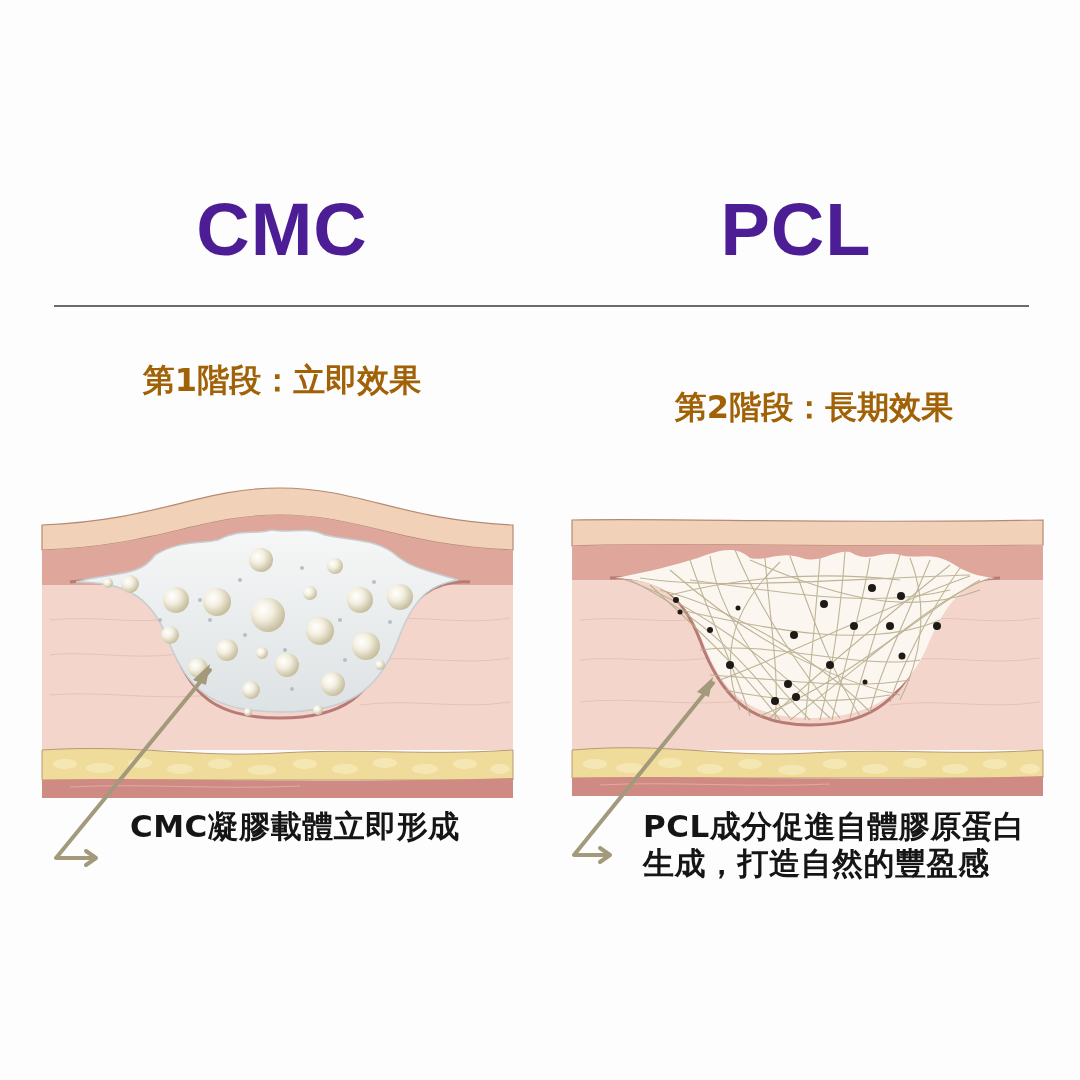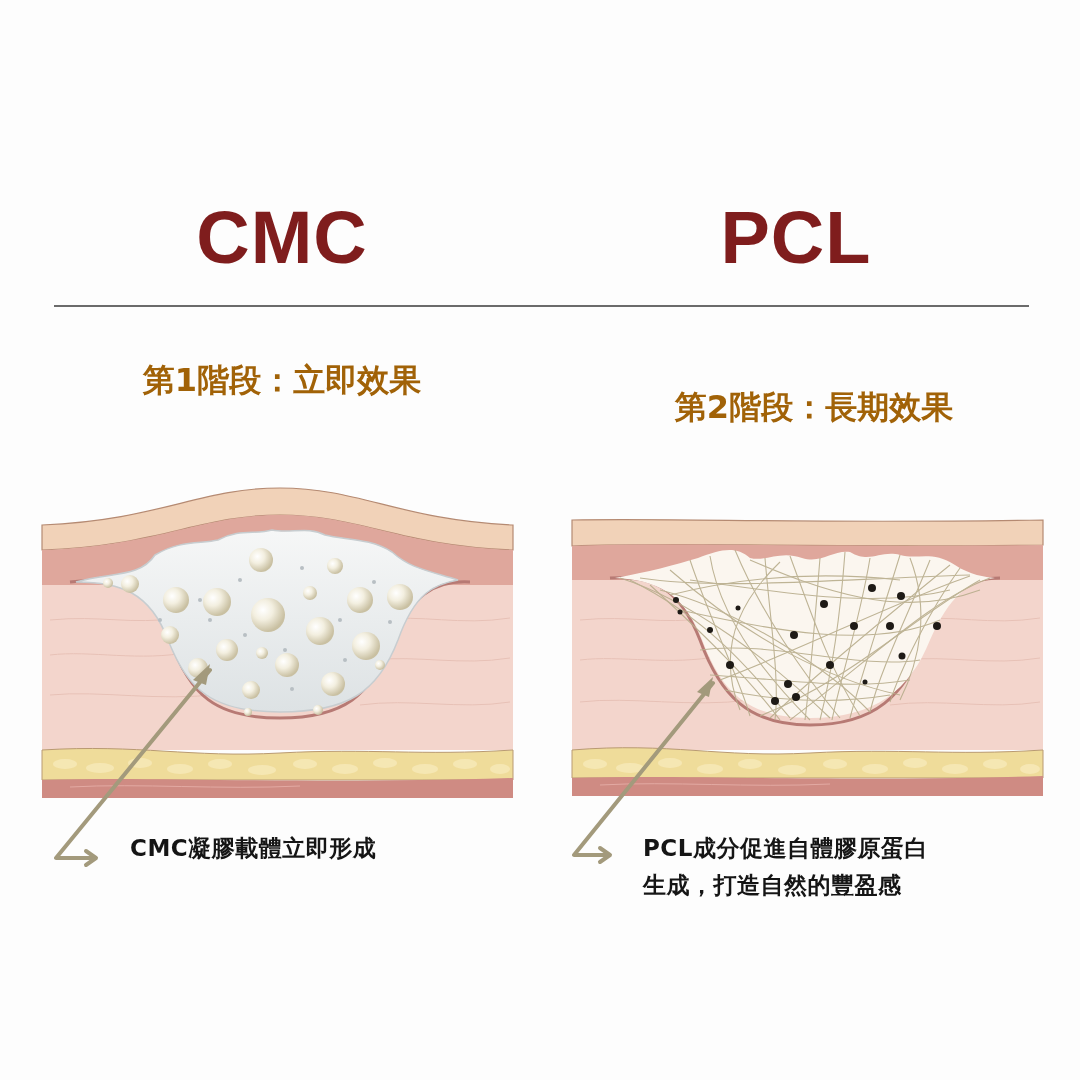--- a/index.html
+++ b/index.html
@@ -5,33 +5,33 @@
   html, body { margin: 0; padding: 0; }
   body {
     width: 1080px; height: 1080px; position: relative; overflow: hidden;
     background: #fdfdfd;
     font-family: "DejaVu Sans", "Liberation Sans", sans-serif;
   }
   .col-title {
     position: absolute; top: 190px; width: 400px; text-align: center;
     font-family: "Liberation Sans", "DejaVu Sans", sans-serif;
     font-weight: 700; font-size: 74px; letter-spacing: 1px;
-    color: #7f1d1d; line-height: 80px; margin-top: 8px;
+    color: #4c1d95; line-height: 80px;
   }
   .divider {
     position: absolute; left: 54px; top: 305px; width: 975px; height: 2px;
     background: #6b6b6b;
   }
   .stage {
     position: absolute; top: 358px; width: 420px; text-align: center;
     font-weight: 700; font-size: 32px; color: #a16207; line-height: 44px;
   }
   .illus { position: absolute; top: 480px; }
   .caption {
-    position: absolute; top: 830px; font-weight: 700; font-size: 23px;
+    position: absolute; top: 808px; font-weight: 700; font-size: 31px;
     line-height: 37px; color: #151515; letter-spacing: 0.5px;
   }
   svg { display: block; }
 </style>
 </head>
 <body>
 
 <div class="col-title" style="left:82px;">CMC</div>
 <div class="col-title" style="left:596px;">PCL</div>
 

